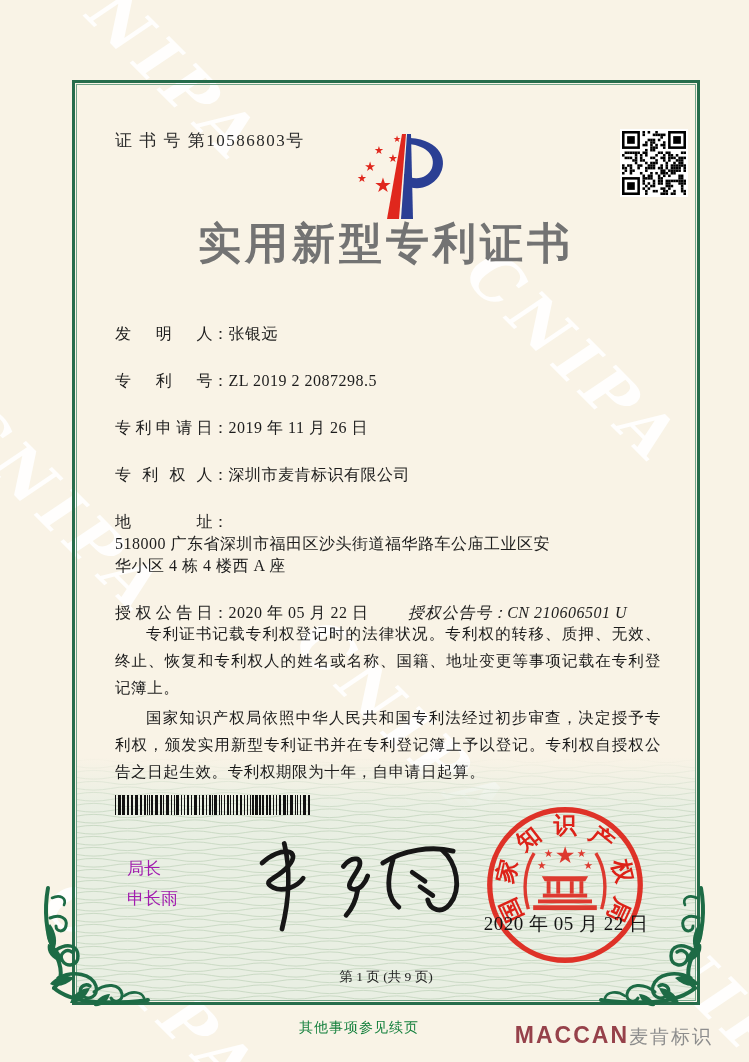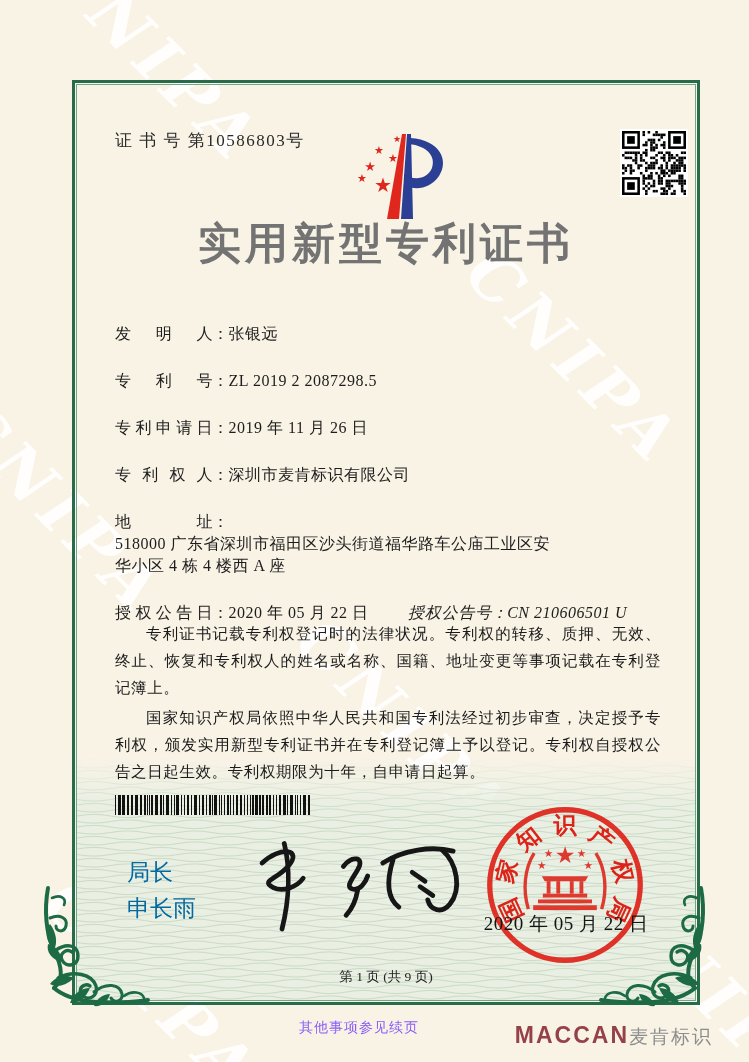--- a/index.html
+++ b/index.html
@@ -38,36 +38,36 @@
   .fvalue{display:inline-block;vertical-align:top;max-width:448px;letter-spacing:.5px;}
   .fgroup2{position:absolute;left:293px;top:0;white-space:nowrap;font-style:italic;}
   .fgroup2 .flabel{width:5.2em;}
 
   .law{position:absolute;left:40px;right:36px;top:538px;font-size:15.5px;line-height:1.74;
        text-align:justify;color:#1b1b1b;letter-spacing:.6px;}
   .law p{margin:0 0 3px 0;text-indent:2em;}
 
   .barcode{position:absolute;left:40px;top:712px;width:198px;height:20px;}
 
-  .commissioner{position:absolute;left:52px;top:778px;font-family:Liberation Sans, sans-serif;
-                font-size:23px;color:#0369a1;line-height:1;}
+  .commissioner{position:absolute;left:52px;top:778px;font-family:Liberation Mono, monospace;
+                font-size:17px;color:#a21caf;line-height:1;}
   .commissioner div{margin-bottom:13px;}
   .signature{position:absolute;left:138px;top:748px;width:266px;height:104px;}
 
   .seal{position:absolute;left:408px;top:720px;width:164px;height:164px;}
   .seal-date{position:absolute;left:396px;top:828px;width:190px;text-align:center;
              font-size:19px;color:#141414;letter-spacing:.5px;white-space:nowrap;}
 
   .page-no{position:absolute;left:0;right:0;bottom:16px;text-align:center;font-size:13.5px;color:#222;}
 
   .ornament{position:absolute;width:112px;height:126px;}
   .orn-bl{left:40px;top:884px;}
   .orn-br{left:597px;top:884px;transform:scaleX(-1);}
 
-  .foot-note{position:absolute;left:299px;top:1019px;font-size:14px;letter-spacing:1px;color:#8b5cf6;text-align:center;}
+  .foot-note{position:absolute;left:299px;top:1019px;font-size:14px;letter-spacing:1px;color:#15803d;text-align:center;}
   .brand{position:absolute;right:36px;top:1022px;white-space:nowrap;}
   .brand .latin{font-family:"Liberation Sans","DejaVu Sans",sans-serif;font-size:23px;
                 font-weight:700;letter-spacing:2px;color:#96414a;}
   .brand .cjk{font-size:19px;color:#8d8d8d;letter-spacing:2px;}
 </style>
 </head>
 <body>
 
 <div class="page">
 

